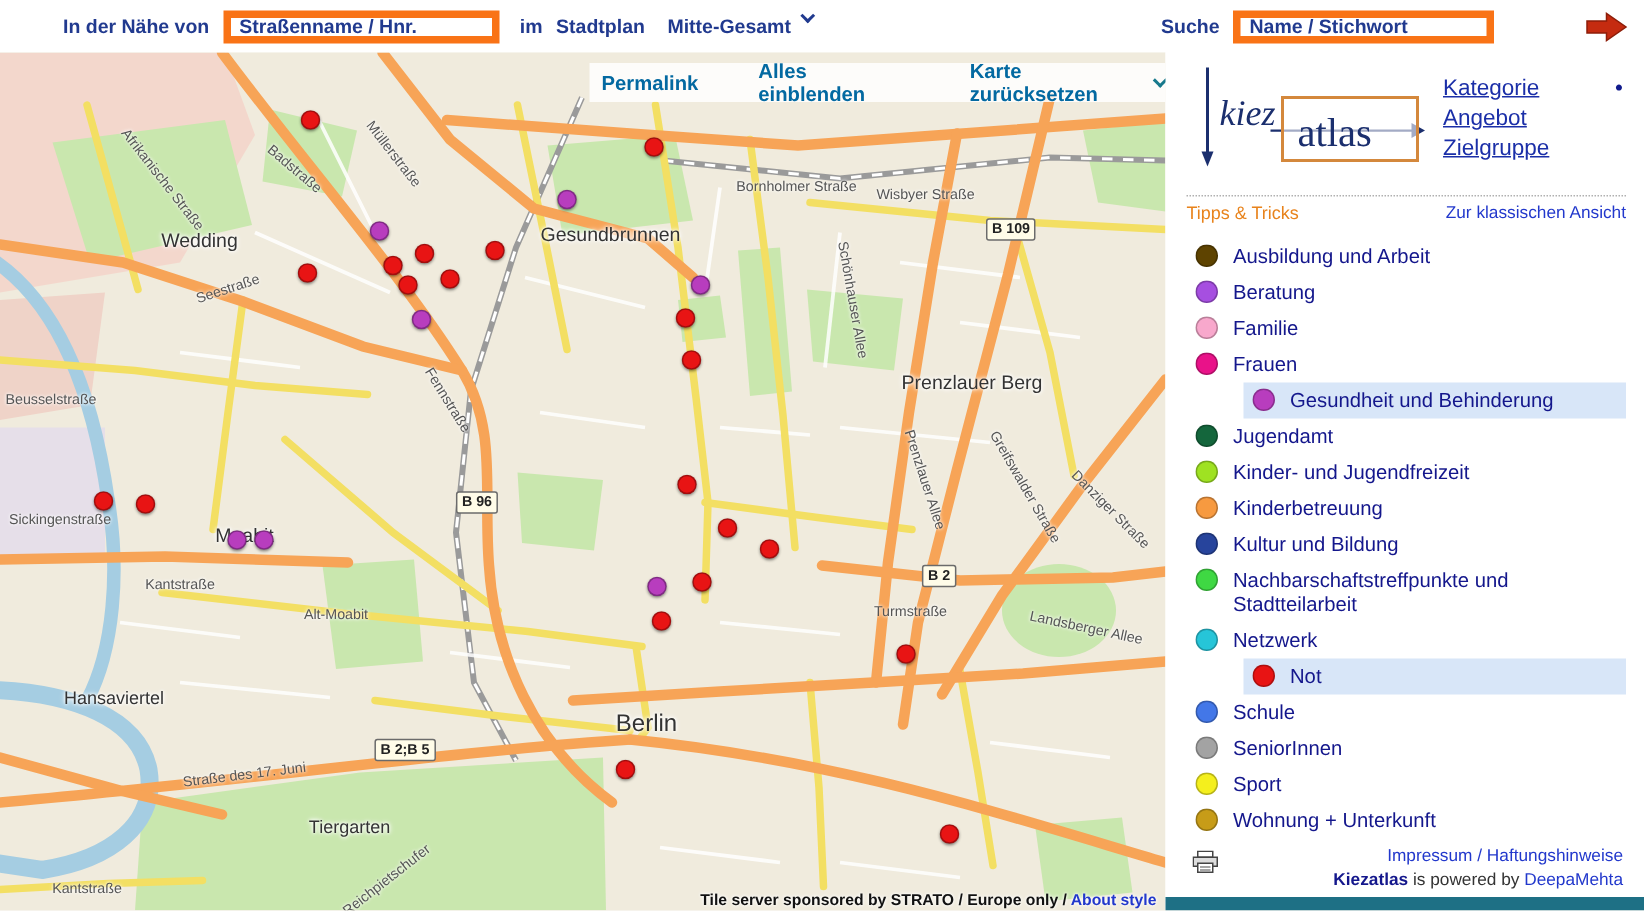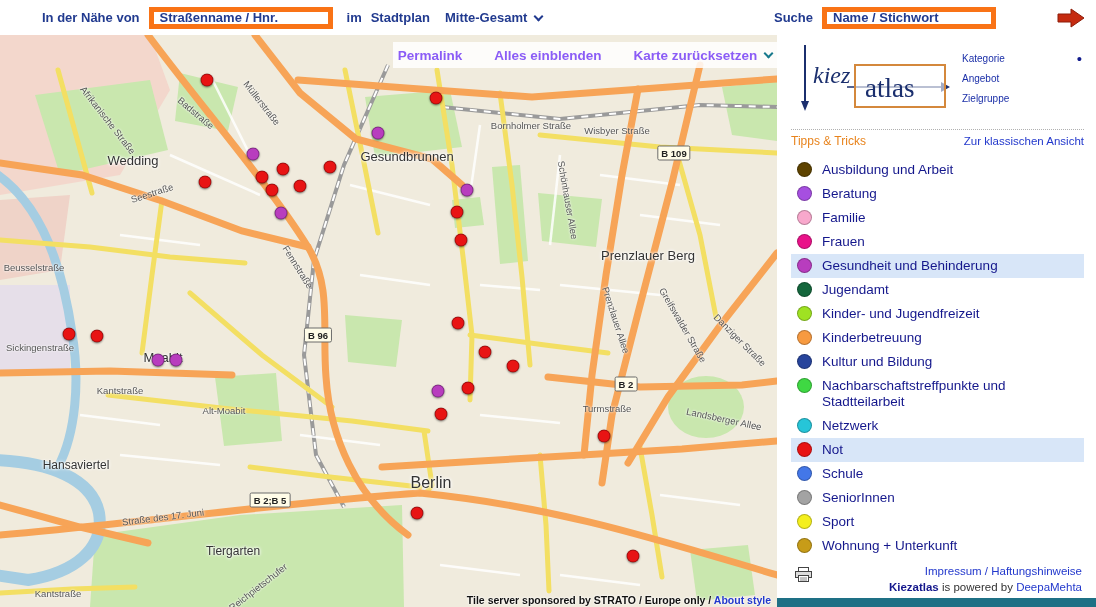--- a/index.html
+++ b/index.html
@@ -8,21 +8,21 @@
   .app { width:1096px; height:607px; position:relative; background:#fff; }
 
   
   .topbar { height:35px; display:flex; align-items:center; padding:0 8px 0 42px;
             background:#fff; font-size:13px; font-weight:bold; color:#213a8f; }
   .tb-label { margin-right:9px; white-space:nowrap; }
   .tb-input { height:22px; border:5px solid #f97316; padding:1px 6px; background:#fff;
               font:bold 13px "Liberation Sans",sans-serif; color:#213a8f; }
   .street { width:184px; margin-right:14px; }
   .search { width:174px; }
-  .tb-select { display:inline-flex; align-items:center; margin-left:6px; cursor:pointer; white-space:nowrap; }
+  .tb-select { display:inline-flex; align-items:flex-start; margin-left:6px; cursor:pointer; white-space:nowrap; }
   .chev { display:inline-block; width:7px; height:7px; border-right:2px solid #213a8f;
           border-bottom:2px solid #213a8f; transform:rotate(45deg); margin:-3px 0 0 8px; }
   .chev.teal { border-color:#17798c; }
   .flex-spacer { flex:1; }
   .go-arrow { margin-left:60px; margin-right:2px; cursor:pointer; display:inline-flex; }
 
   
   .content { display:flex; height:572px; }
 
   
@@ -35,37 +35,37 @@
                  text-shadow:0 0 2px #fff,0 0 3px #fff,0 0 4px #fff; z-index:2; }
   .badge { position:absolute; transform:translate(-50%,-50%); background:#fffce8; border:1px solid #6b6b6b;
            border-radius:2px; padding:0 3px; font-size:9.5px; font-weight:bold; color:#222;
            line-height:13px; white-space:nowrap; z-index:3; }
   .marker { position:absolute; width:13px; height:13px; border-radius:50%;
             transform:translate(-50%,-50%); border:1px solid rgba(0,0,0,.3);
             box-shadow:0 1px 2px rgba(0,0,0,.45); z-index:4; cursor:pointer; }
   .map-menu { position:absolute; top:7px; left:393px; right:0; height:26px; z-index:5;
               background:rgba(255,255,255,.85); display:flex; align-items:center; justify-content:center;
               gap:32px; font-weight:bold; font-size:13.5px; color:#17798c; }
-  .map-menu a { color:#8b5cf6; text-decoration:none; cursor:pointer; display:inline-flex; align-items:center; }
+  .map-menu a { color:#0369a1; text-decoration:none; cursor:pointer; display:inline-flex; align-items:center;padding-left:8px; }
   .attribution { position:absolute; right:6px; bottom:1px; z-index:5; font-size:10.5px; font-weight:bold;
                  color:#111; text-shadow:0 0 2px #fff,0 0 3px #fff; }
   .attribution a { color:#2238cc; cursor:pointer; text-decoration:none; }
 
   
   .sidebar { width:319px; position:relative; padding:6px 12px 0 14px; display:flex; flex-direction:column; background:#fff; }
   .sb-header { display:flex; justify-content:space-between; padding-bottom:4px; border-bottom:1px dotted #b0b0b0; }
   .sb-nav { position:relative; width:122px; padding-top:8px; }
-  .sb-nav a { display:block; color:#1b2fa8; font-size:10px; line-height:20px; cursor:pointer; }
+  .sb-nav a { display:block; color:#1b2fa8; text-decoration:underline; font-size:15px; line-height:20px; cursor:pointer; }
   .active-dot { position:absolute; right:2px; top:9px; color:#101a8c; font-size:15px; }
   .sb-subheader { display:flex; justify-content:space-between; align-items:center; margin-top:4px; }
   .tips { color:#e8831c; font-size:12px; cursor:pointer; }
   .classic { color:#2238cc; font-size:11.5px; text-decoration:none; cursor:pointer; }
   .cat-list { margin-top:10px; }
   .cat-row { display:flex; align-items:flex-start; padding:4px 4px; cursor:pointer; }
-  .cat-row.sel { background:#d8e6f8; }
+  .cat-row.sel { background:#d8e6f8;margin-left:38px; }
   .cat-dot { flex:0 0 15px; width:15px; height:15px; border-radius:50%; margin:0 10px 0 2px;
              border:1px solid rgba(0,0,0,.25); }
   .cat-label { font-size:13.5px; color:#14178c; line-height:16px; }
   .sb-footer { margin-top:auto; display:flex; align-items:flex-start; justify-content:space-between;
                padding:4px 2px 14px 4px; }
   .print { cursor:pointer; margin-top:2px; }
   .foot-text { text-align:right; font-size:11.5px; color:#333; }
   .foot-text a { color:#2238cc; text-decoration:none; cursor:pointer; }
   .powered { margin-top:4px; }
   .powered b { color:#14178c; }

